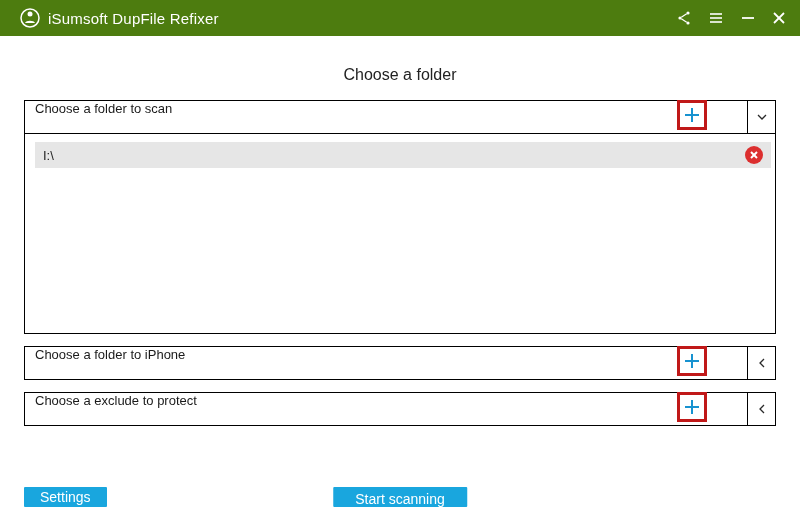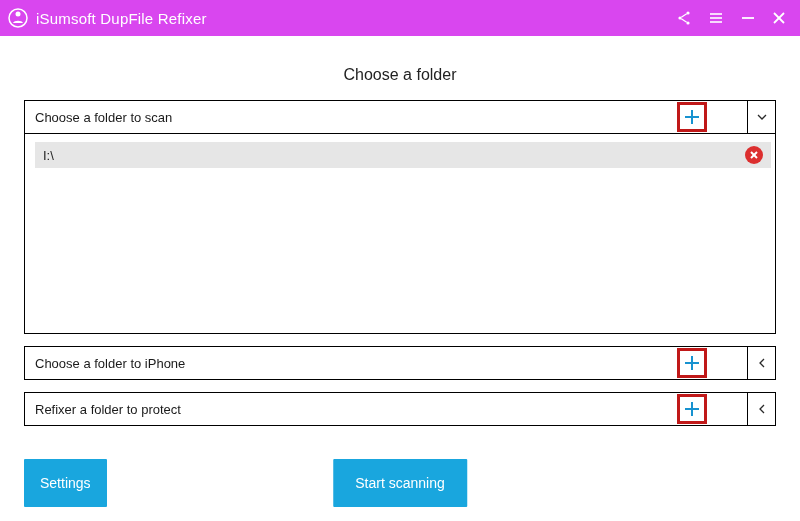--- a/index.html
+++ b/index.html
@@ -1,23 +1,23 @@
 <!DOCTYPE html>
 <html><head>
 <meta charset="utf-8">
 <style>
   * { box-sizing: border-box; margin: 0; padding: 0; }
   html, body { width: 800px; height: 521px; font-family: "Segoe UI", Arial, sans-serif; background: #fff; }
   .titlebar {
     height: 36px;
-    background: #d946ef;
+    background: #4d7c0f;
     display: flex;
     align-items: center;
     color: #fff;
-    padding-left: 8px;
+    padding-left: 20px;
     user-select: none;
   }
   .titlebar .logo {
     width: 20px; height: 20px; margin-right: 8px;
     display: flex; align-items: center; justify-content: center;
   }
   .titlebar .title { font-size: 15px; font-weight: 400; letter-spacing: 0.2px; flex: 1; }
   .titlebar .controls { display: flex; gap: 16px; padding-right: 14px; }
   .titlebar .controls .ctrl { cursor: pointer; display:flex; align-items:center; justify-content:center; }
 
@@ -25,21 +25,20 @@
 
   .content { padding: 0 24px; }
 
   .section {
     border: 1px solid #000;
     margin-bottom: 12px;
     background: #fff;
   }
   .section-header {
     display: flex;
-    align-items: center;
     height: 32px;
     padding-left: 10px;
     gap: 40px;
   }
   .section-header .label { flex: 1; font-size: 13px; color: #1a1a1a; }
   .add-btn {
     width: 30px; height: 30px;
     display: flex; align-items: center; justify-content: center;
     cursor: pointer;
     border: 3px solid #c01818;
@@ -88,21 +87,21 @@
     bottom: 14px;
     left: 0; right: 0;
     display: flex;
     align-items: center;
     padding: 0 24px;
   }
   .btn {
     background: #19a6de;
     color: #fff;
     border: none;
-    height: 48px;
+    height: 20px;
     padding: 0 16px;
     font-size: 14px;
     cursor: pointer;
     border-radius: 1px;
   }
   .btn.primary { position: absolute; left: 50%; transform: translateX(-50%); padding: 4px 22px; }
 </style>
 </head>
 <body>
 
@@ -190,21 +189,21 @@
       <div class="chevron-cell">
         <svg width="14" height="14" viewBox="0 0 14 14">
             <polyline points="9,3 5,7 9,11"></polyline>
           </svg>
       </div>
     </div>
   </div>
 
   <div class="section">
     <div class="section-header">
-      <span class="label">Refixer a folder to protect</span>
+      <span class="label">Choose a exclude to protect</span>
       <div class="add-btn">
         <svg width="18" height="18" viewBox="0 0 18 18">
             <line x1="9" y1="2" x2="9" y2="16"></line>
             <line x1="2" y1="9" x2="16" y2="9"></line>
           </svg>
       </div>
       <div class="chevron-cell">
         <svg width="14" height="14" viewBox="0 0 14 14">
             <polyline points="9,3 5,7 9,11"></polyline>
           </svg>

